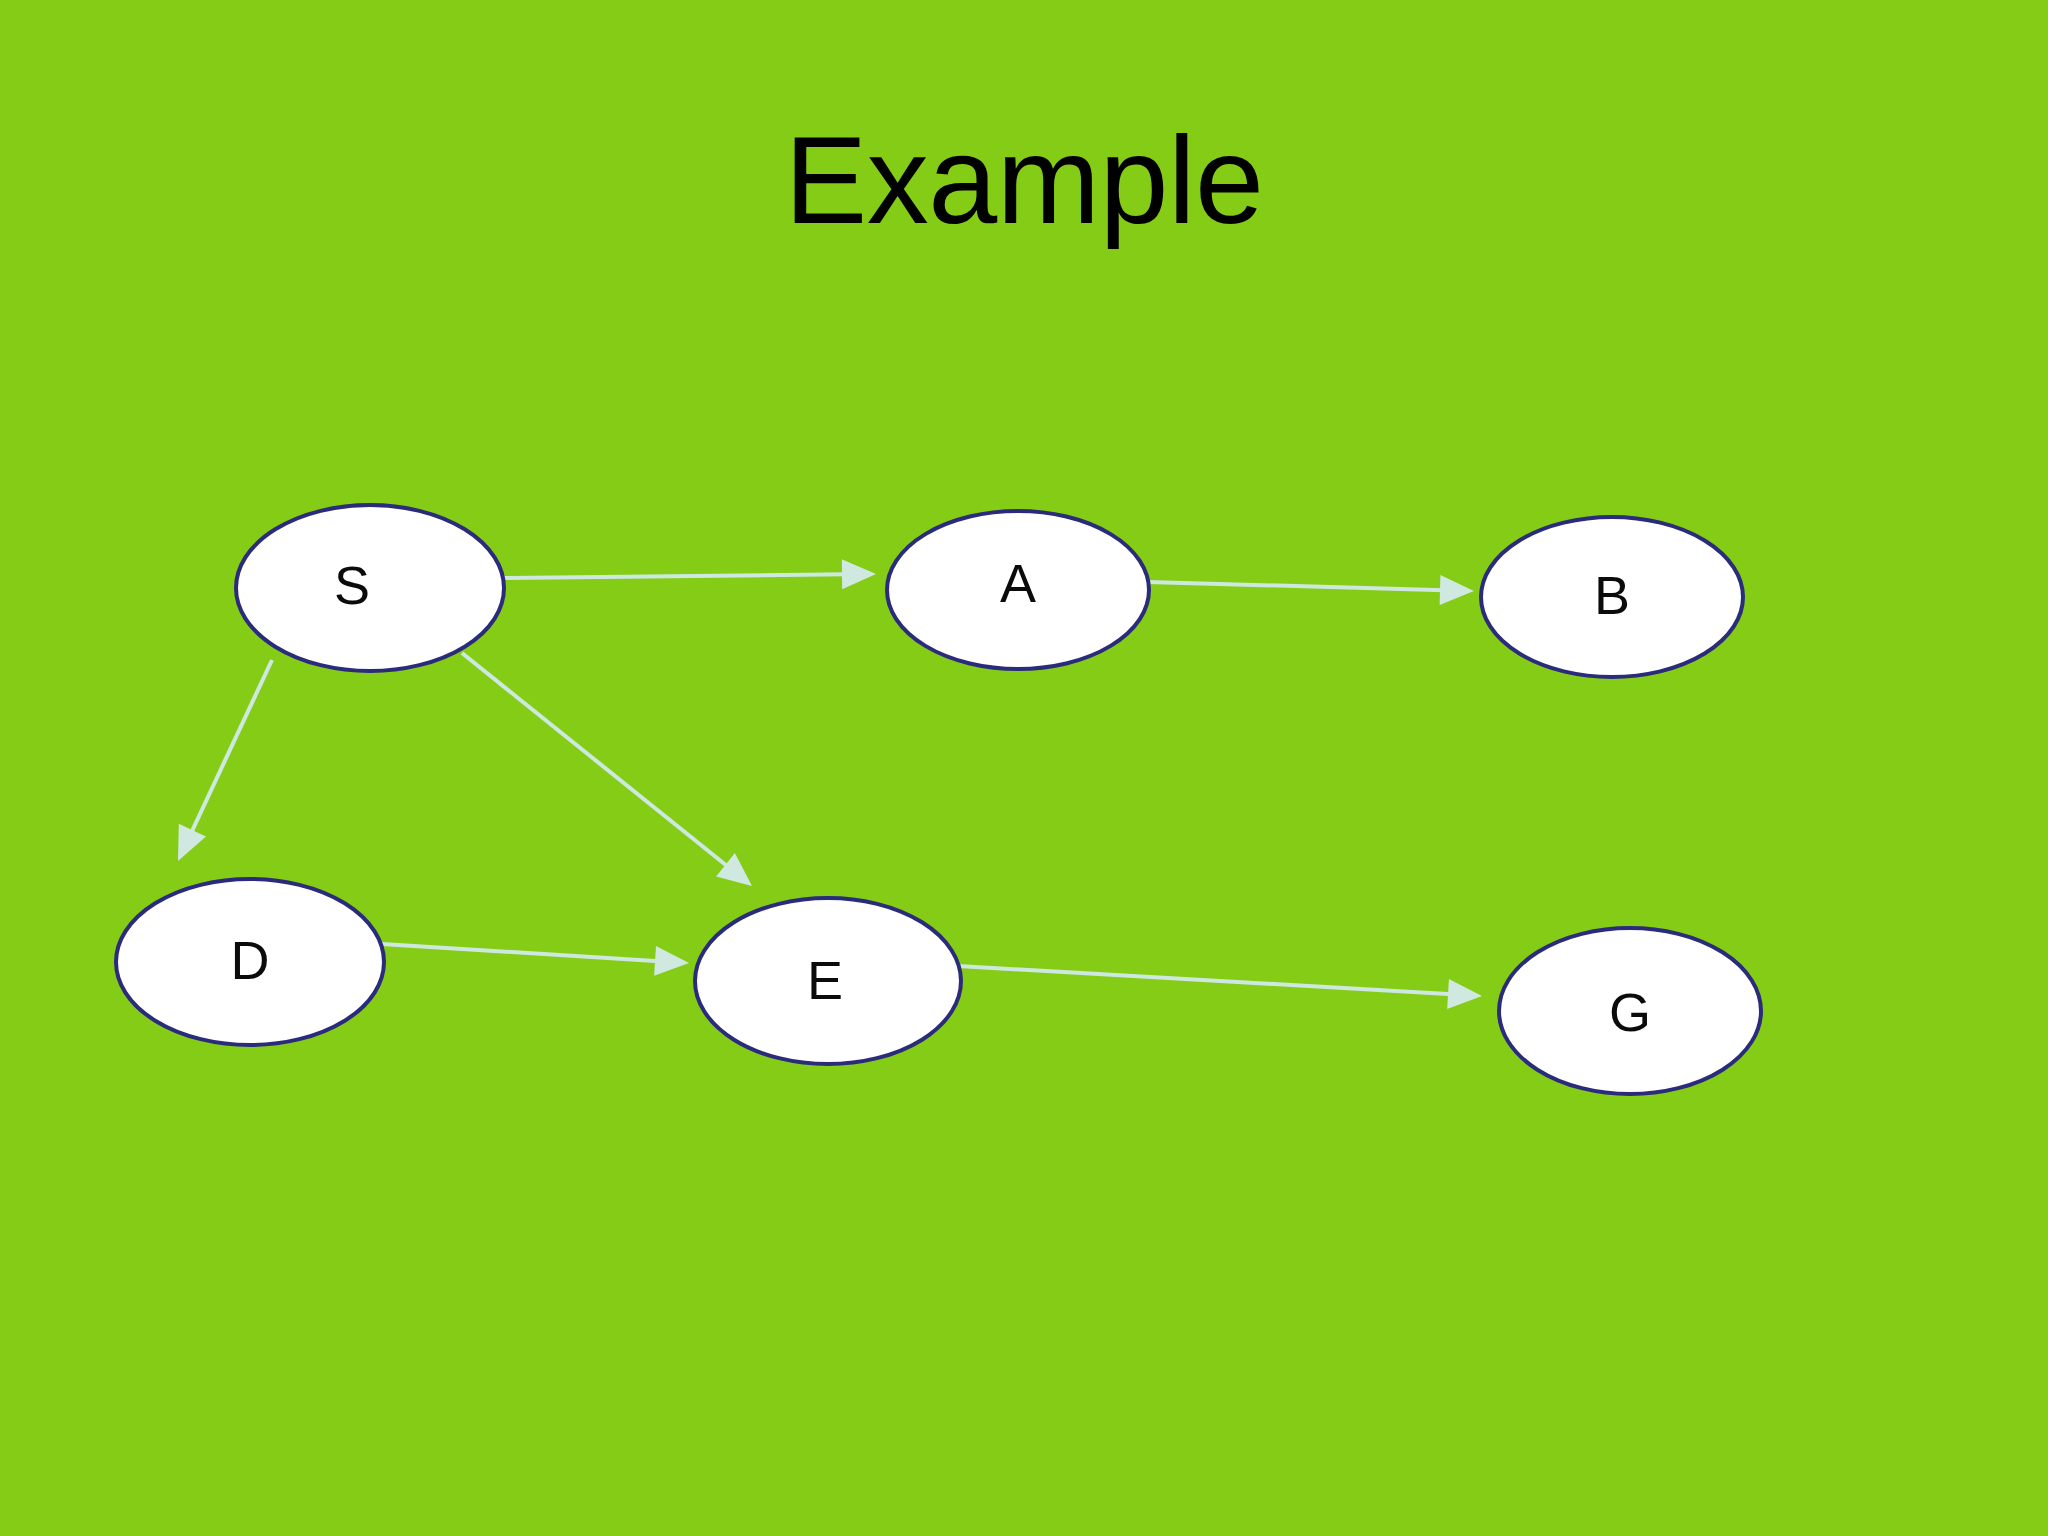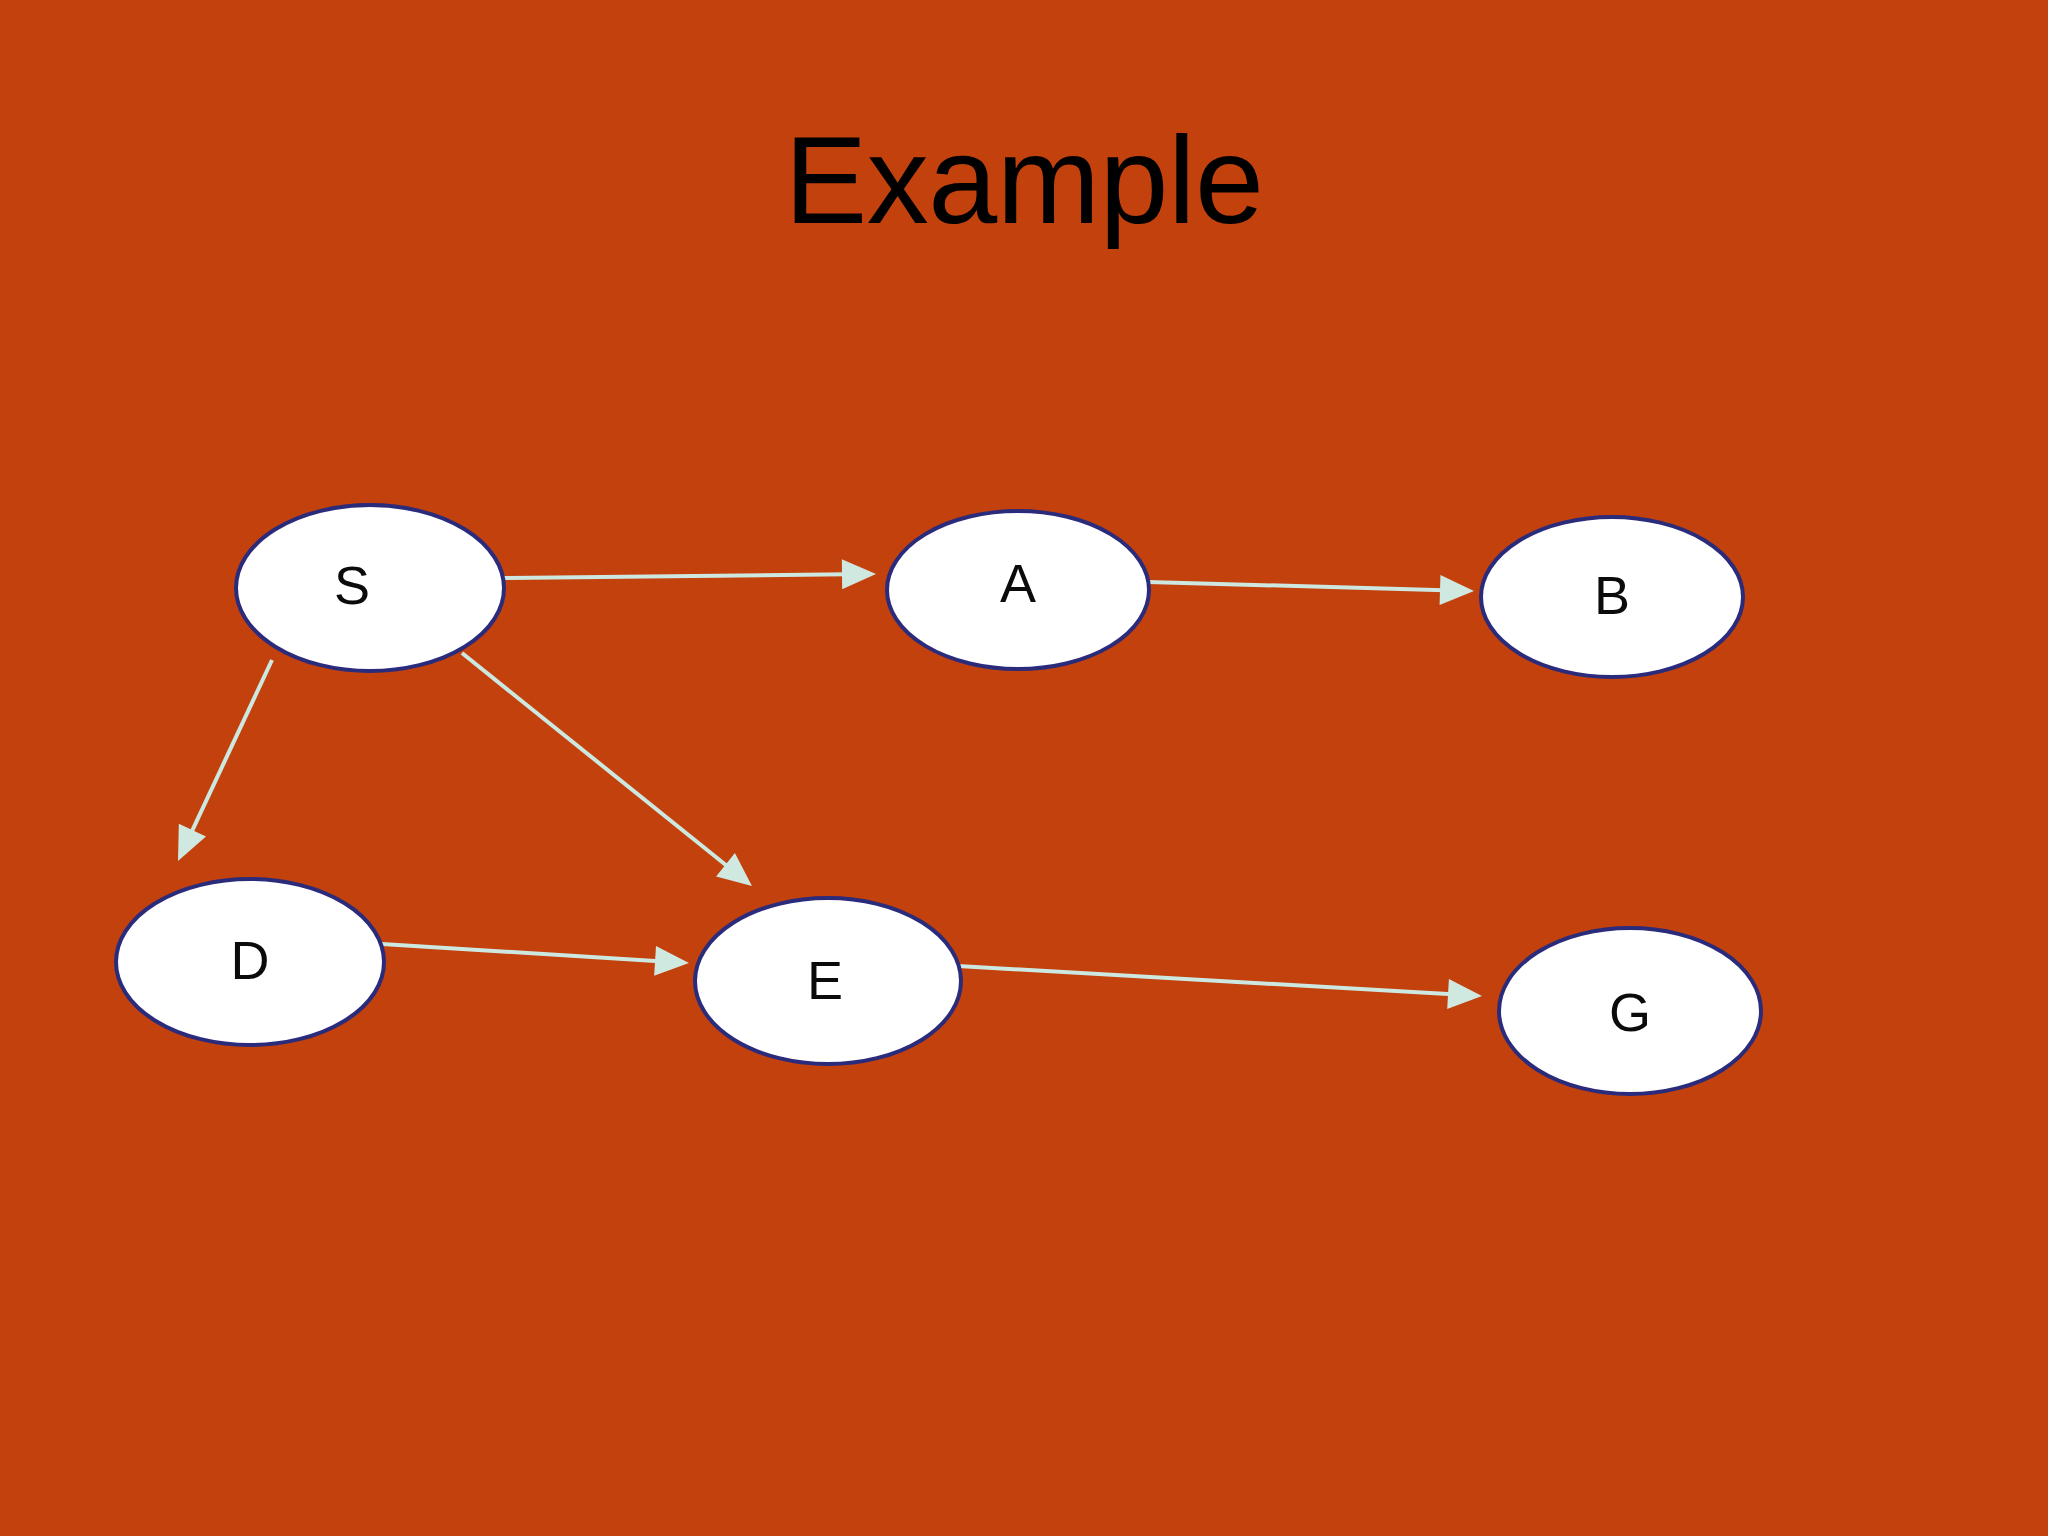--- a/index.html
+++ b/index.html
@@ -11,21 +11,21 @@
   body {
     font-family: "Liberation Sans", sans-serif;
     width: 2048px;
     height: 1536px;
     overflow: hidden;
   }
   #slide {
     position: relative;
     width: 2048px;
     height: 1536px;
-    background: #c2410c;
+    background: #84cc16;
   }
   #slide-title {
     position: absolute;
     left: 0;
     top: 118px;
     width: 2048px;
     text-align: center;
     font-family: "Liberation Sans", sans-serif;
     font-size: 124px;
     font-weight: 400;

